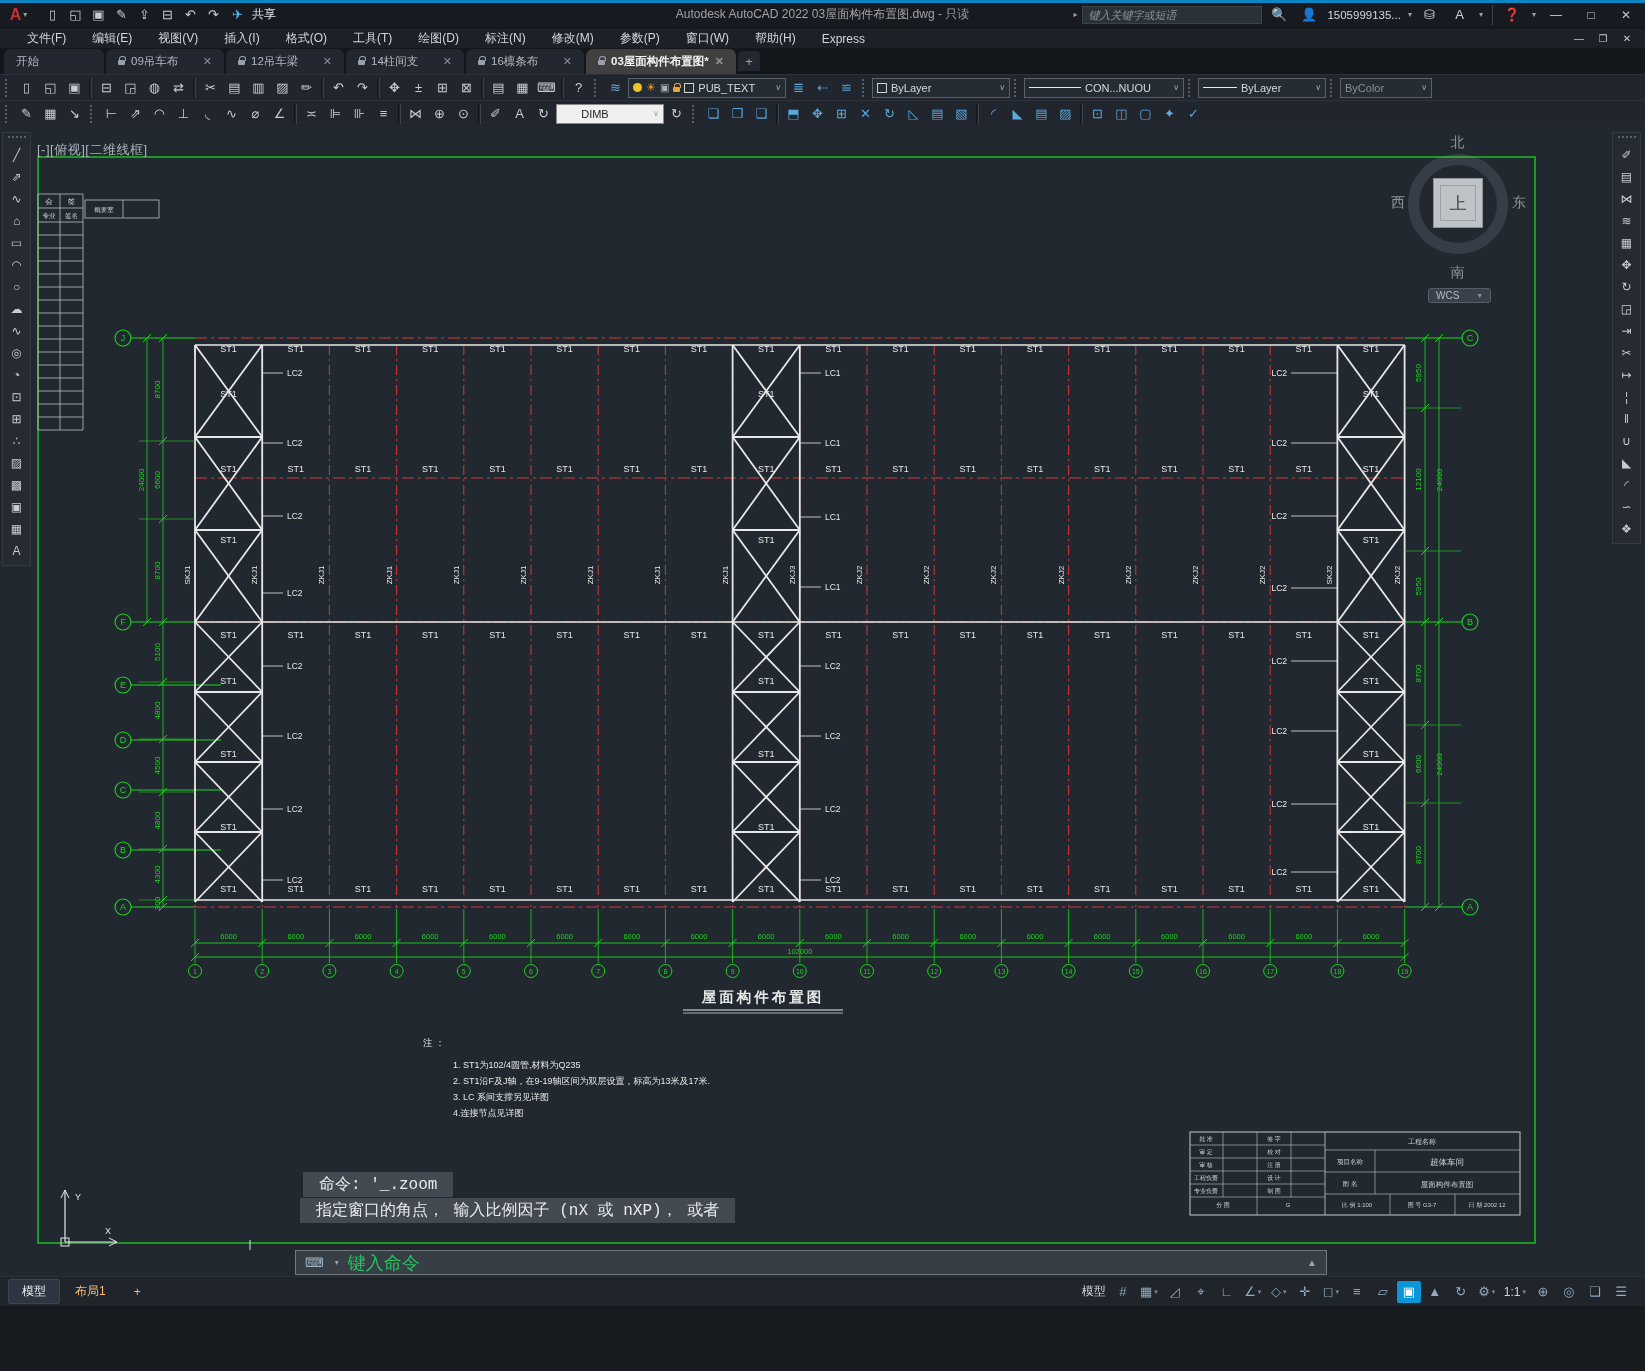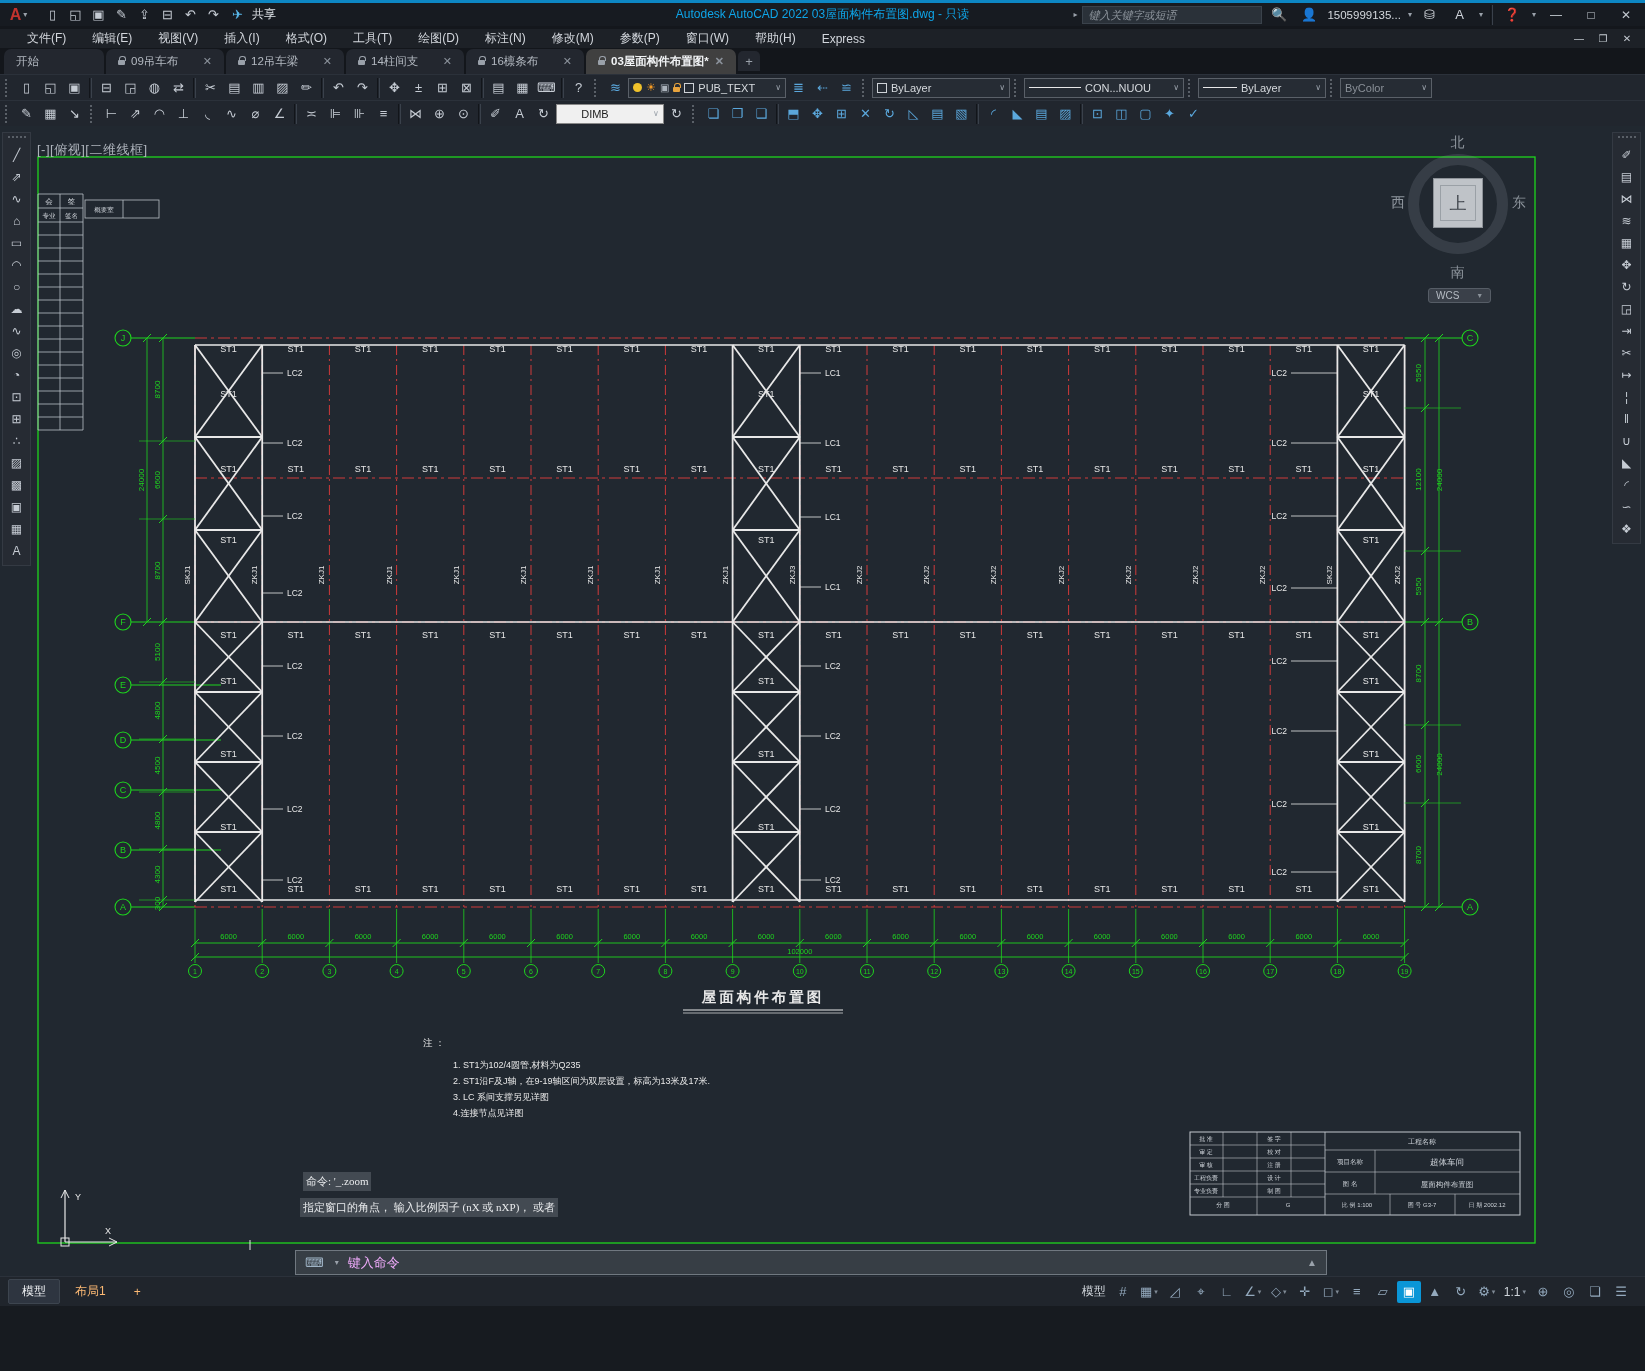--- a/index.html
+++ b/index.html
@@ -6,21 +6,21 @@
 html,body{width:1645px;height:1371px;background:#14171c;overflow:hidden}
 #app{position:absolute;inset:0;width:1645px;height:1371px}
 
 
 #titlebar{position:absolute;left:0;top:0;width:100%;height:26px;background:#171b21;border-top:3px solid #0d87c4;display:flex;align-items:center;color:#c9ced4;padding-left:6px}
 .acad-a{color:#c2332e;font-weight:bold;font-size:16px;letter-spacing:0}
 .dd-small{font-size:8px;color:#9aa1aa;margin-left:2px}
 .ticon{width:25px;height:20px;display:flex;align-items:center;justify-content:center;color:#ced3d9;font-size:13px;border-radius:2px}
 .qat{display:flex;align-items:center;margin-left:10px}
 .share-lbl{color:#dfe3e7;font-size:12px;margin-left:2px}
-.tb-title{position:absolute;left:50%;transform:translateX(-50%);font-size:12px;color:#0ea5e9;white-space:nowrap}
+.tb-title{position:absolute;left:50%;transform:translateX(-50%);font-size:12px;color:#a3a3a3;white-space:nowrap}
 .tb-right{margin-left:auto;display:flex;align-items:center;gap:5px;padding-right:4px}
 .search{width:180px;height:18px;background:#2a3139;border:1px solid #3a424b;color:#8d949c;font-size:11px;font-style:italic;padding:0 5px}
 .search::placeholder{color:#8d949c}
 .person{color:#4aa3df;font-size:13px}
 .acct{font-size:11.5px;color:#d5d9de}
 .winbtn{width:30px;height:20px;display:flex;align-items:center;justify-content:center;color:#c3c9d0;font-size:12px}
 
 
 #menubar{position:absolute;top:29px;height:19px;width:100%;background:#1d2127;display:flex;align-items:center;padding-left:14px}
 .menu-item{padding:0 13px;font-size:12px;color:#d2d6dc;height:100%;display:flex;align-items:center}
@@ -63,24 +63,24 @@
 .pgrip{width:18px;height:4px;border-top:2px dotted #5a6068;margin-bottom:3px}
 #viewcube{position:absolute;left:1395px;top:6px;width:125px;height:152px}
 .vc-ring{position:absolute;left:13px;top:22px;width:100px;height:100px;border:11px solid rgba(165,175,185,0.16);border-radius:50%}
 .vc-lbl{position:absolute;color:#8f969e;font-size:14px}
 .vc-cube{position:absolute;left:38px;top:46px;width:50px;height:50px;background:#bfc3c8;border:1px solid #8d9298;display:flex;align-items:center;justify-content:center;color:#3a3f46;font-size:17px}
 .vc-cube .inner{border:1px solid #9aa0a6;width:36px;height:36px;display:flex;align-items:center;justify-content:center}
 .wcs{position:absolute;left:1428px;top:162px;background:#3a4049;border:1px solid #565d66;border-radius:3px;font-size:10px;color:#b6bcc4;padding:1px 7px;display:flex;gap:17px;align-items:center}
 .wcs .dd{font-size:7px;color:#8a9199}
 
 
-.cmdline{position:absolute;background:rgba(108,115,124,0.45);color:#e9ebed;font-size:11px;font-family:Liberation Serif, serif;padding:2px 3px;white-space:nowrap}
+.cmdline{position:absolute;background:rgba(108,115,124,0.45);color:#e9ebed;font-size:16px;font-family:Liberation Mono, monospace;padding:2px 16px;white-space:nowrap}
 #cmd-input{position:absolute;left:295px;top:1124px;width:1032px;height:25px;background:rgba(58,64,72,0.92);border:1px solid #707880;display:flex;align-items:center;gap:9px;padding:0 9px}
 #cmd-input .kicon{color:#9fb4c6;font-size:13px}
-#cmd-input .ph{color:#f0abfc;font-size:13px;font-family:Liberation Serif, serif}
+#cmd-input .ph{color:#22c55e;font-size:18px;font-family:Liberation Serif, serif}
 #cmd-input .up{margin-left:auto;color:#9aa2ab;font-size:10px}
 
 
 #statusbar{position:absolute;top:1276px;height:30px;width:100%;background:#20252c;display:flex;align-items:center;padding:0 8px;gap:3px;border-top:1px solid #2b313a}
 .lt{padding:3px 13px;font-size:12px;color:#fdba74;border-radius:2px}
 .lt.active{background:#2e3540;color:#eceef1;border:1px solid #3d454f}
 .sb-right{margin-left:auto;display:flex;align-items:center;gap:2px;padding-right:4px}
 .sbtn{min-width:24px;height:22px;display:flex;align-items:center;justify-content:center;color:#93a9bd;font-size:13px;border-radius:2px;padding:0 3px;gap:2px}
 .sbtn.active{background:#0a96d7;color:#fff}
 .sbtn .dd{font-size:7px;color:#7f8a95}

